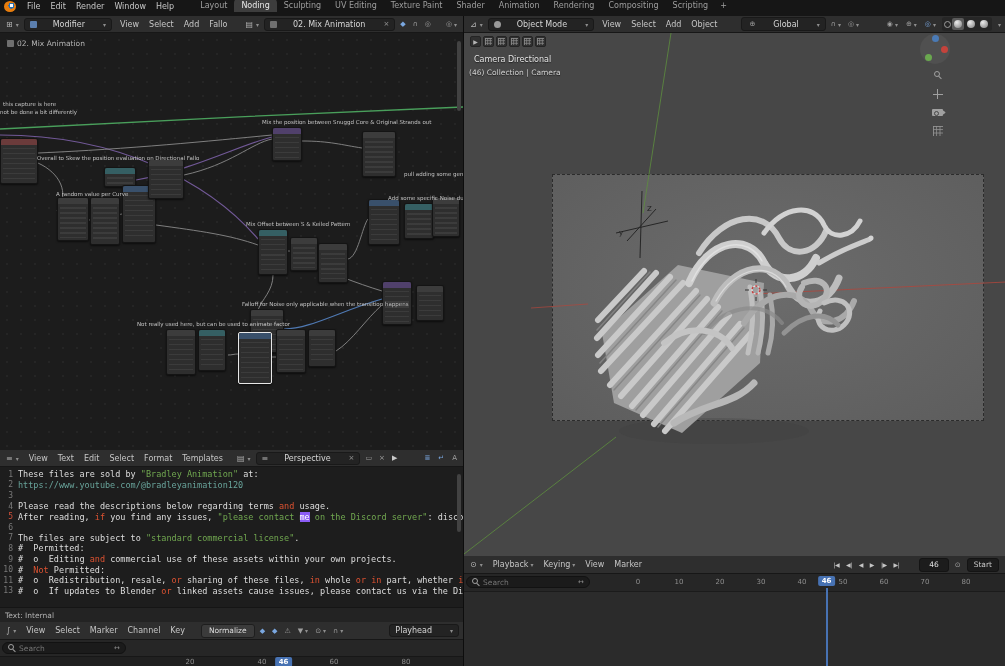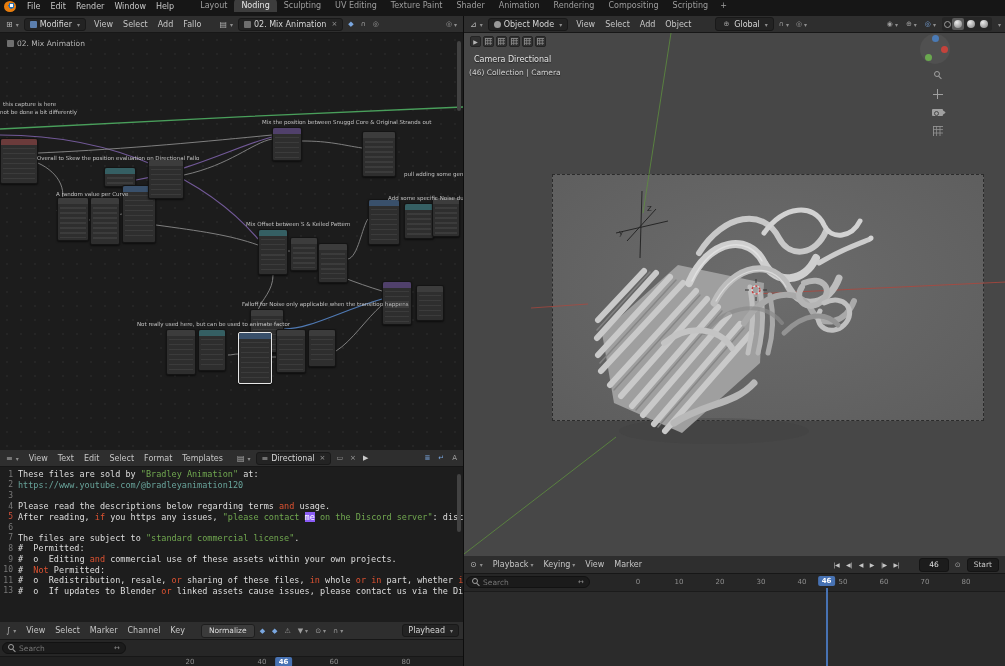--- a/index.html
+++ b/index.html
@@ -14,21 +14,21 @@
 .tabs{display:flex;align-items:flex-end;margin-left:14px;height:16px}
 .wtab{padding:2px 7px 2px;font-size:8px;color:#9e9e9e;border-radius:4px 4px 0 0;white-space:nowrap}
 .wtab.active{background:#3d3d3d;color:#e9e9e9}
 .wtab.plus{padding:2px 5px}
 
 .panel{position:absolute;background:#1d1d1d}
 .phead{position:absolute;left:0;top:0;right:0;height:17px;background:#2e2e2e;border-bottom:1px solid #171717;display:flex;align-items:center;gap:3px;padding:0 4px;font-size:8px;color:#c6c6c6;white-space:nowrap;z-index:4}
 .cr{font-size:6px;color:#8e8e8e;margin-left:2px}
 .ebtn{display:inline-flex;align-items:center;gap:1px;padding:1px 2px;color:#bdbdbd}
 .eicon{font-size:8px;color:#b5b5b5}
-.fld{display:inline-flex;align-items:center;gap:3px;background:#232323;border:1px solid #191919;border-radius:3px;padding:1px 5px;color:#d6d6d6}
+.fld{display:inline-flex;align-items:center;gap:16px;background:#232323;border:1px solid #191919;border-radius:3px;padding:1px 5px;color:#d6d6d6}
 .icobtn{display:inline-flex;align-items:center;font-size:7px;color:#9f9f9f;padding:1px 2px}
 .icobtn.on{color:#7aa7e0}
 .x{color:#9a9a9a;font-size:7px;margin-left:2px}
 .sq{width:7px;height:7px;border-radius:1px;background:#6f6f6f;display:inline-block;flex:none}
 .sq.blue{background:#5b7fae}
 .dotic{width:7px;height:7px;border-radius:50%;background:#9a9a9a;display:inline-block;flex:none}
 .rgt{margin-left:auto;display:flex;align-items:center;gap:4px}
 .vscroll{position:absolute;right:2px;width:4px;background:#424242;border-radius:2px;z-index:6}
 
 #node-editor{left:0;top:16px;width:463px;height:434px}
@@ -434,47 +434,50 @@
           <span class="menu">Select</span>
           <span class="menu">Format</span>
           <span class="menu">Templates</span>
         </span>
       <span class="ebtn" style="margin-left:4px">
           <i class="eicon">▤</i>
           <i class="cr">▾</i>
         </span>
       <span class="fld">
           <i class="eicon">≡</i>
-          <span>Directional</span>
+          <span>Perspective</span>
           <i class="x">×</i>
         </span>
       <span class="icobtn">▭</span>
       <span class="icobtn">×</span>
       <span class="icobtn" style="color:#c9c9c9">▶</span>
       <span class="rgt">
         <span class="icobtn on">≣</span>
         <span class="icobtn on">↵</span>
         <span class="icobtn">A</span>
       </span>
     </div>
     <div class="tbody">
         <div class="tl"><span class="ln">1</span><span class="lt"><span class="seg-p">These files are sold by </span><span class="seg-s">"Bradley Animation"</span><span class="seg-p"> at:</span></span></div>
         <div class="tl"><span class="ln">2</span><span class="lt"><span class="seg-u">https://www.youtube.com/@bradleyanimation120</span></span></div>
         <div class="tl"><span class="ln">3</span><span class="lt"></span></div>
         <div class="tl"><span class="ln">4</span><span class="lt"><span class="seg-p">Please read the descriptions below regarding terms </span><span class="seg-k">and</span><span class="seg-p"> usage.</span></span></div>
-        <div class="tl"><span class="ln err">5</span><span class="lt"><span class="seg-p">After reading, </span><span class="seg-k">if</span><span class="seg-p"> you https any issues, </span><span class="seg-s">"please contact </span><span class="seg-cur">me</span><span class="seg-s"> on the Discord server"</span><span class="seg-p">: discord.gg</span></span></div>
+        <div class="tl"><span class="ln err">5</span><span class="lt"><span class="seg-p">After reading, </span><span class="seg-k">if</span><span class="seg-p"> you find any issues, </span><span class="seg-s">"please contact </span><span class="seg-cur">me</span><span class="seg-s"> on the Discord server"</span><span class="seg-p">: discord.gg</span></span></div>
         <div class="tl"><span class="ln">6</span><span class="lt"></span></div>
         <div class="tl"><span class="ln">7</span><span class="lt"><span class="seg-p">The files are subject to </span><span class="seg-s">"standard commercial license"</span><span class="seg-p">.</span></span></div>
         <div class="tl"><span class="ln">8</span><span class="lt"><span class="seg-p">#  Permitted:</span></span></div>
         <div class="tl"><span class="ln">9</span><span class="lt"><span class="seg-p">#  o  Editing </span><span class="seg-k">and</span><span class="seg-p"> commercial use of these assets within your own projects.</span></span></div>
         <div class="tl"><span class="ln">10</span><span class="lt"><span class="seg-p">#  </span><span class="seg-k">Not</span><span class="seg-p"> Permitted:</span></span></div>
         <div class="tl"><span class="ln">11</span><span class="lt"><span class="seg-p">#  o  Redistribution, resale, </span><span class="seg-k">or</span><span class="seg-p"> sharing of these files, </span><span class="seg-k">in</span><span class="seg-p"> whole </span><span class="seg-k">or</span><span class="seg-p"> </span><span class="seg-k">in</span><span class="seg-p"> part, whether </span><span class="seg-k">in</span></span></div>
         <div class="tl"><span class="ln">13</span><span class="lt"><span class="seg-p">#  o  If updates to Blender </span><span class="seg-k">or</span><span class="seg-p"> linked assets cause issues, please contact us via the Discor</span></span></div>
       </div>
     <div class="vscroll" style="top:24px;height:58px"></div>
+    <div class="tfoot">
+        <span>Text: Internal</span>
+      </div>
   </div>
 
   <div class="panel" id="graph-editor">
     <div class="phead">
       <span class="ebtn">
           <i class="eicon">∫</i>
           <i class="cr">▾</i>
         </span>
       <span class="mgrp">
           <span class="menu">View</span>

